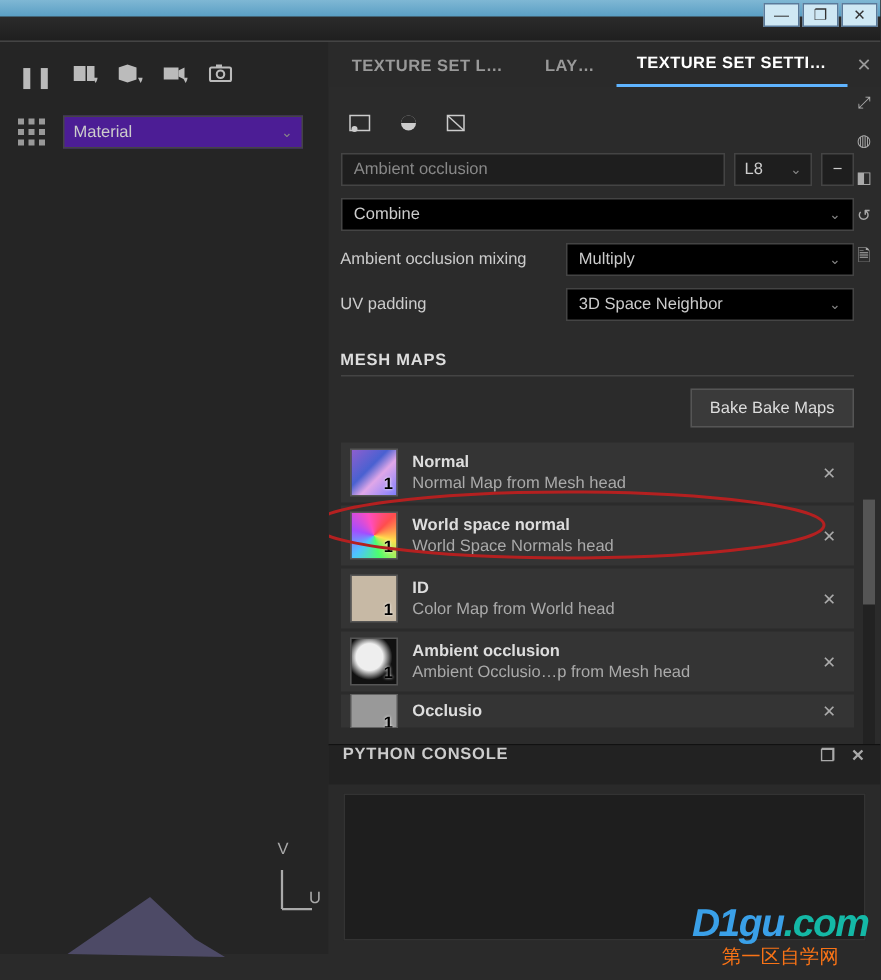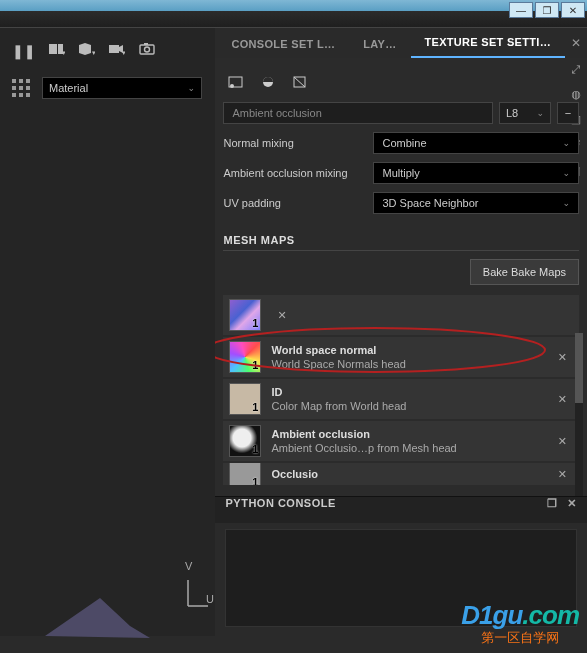--- a/index.html
+++ b/index.html
@@ -22,39 +22,39 @@
 .mainrow { display: flex; height: calc(100% - 45px); }
 .left { width: 220px; background: #252525; position: relative; }
 .right { flex: 1; background: #2b2b2b; display: flex; flex-direction: column; position: relative; }
 
 .topicons { height: 45px; display: flex; align-items: center; gap: 14px; padding: 0 12px; }
 .topicons .icon { color: #bbb; font-size: 14px; cursor: pointer; }
 
 .matrow { height: 30px; display: flex; align-items: center; gap: 8px; padding: 0 12px; }
 .dotgrid { width: 22px; height: 18px; display: grid; grid-template-columns: repeat(3, 4px); grid-template-rows: repeat(3, 4px); gap: 3px; }
 .dotgrid span { background: #999; }
-.matselect { flex: 1; height: 22px; background: #000000; border: 1px solid #444; color: #ccc; padding: 0 6px; display: flex; align-items: center; justify-content: space-between; max-width: 160px; }
+.matselect { flex: 1; height: 22px; background: #4c1d95; border: 1px solid #444; color: #ccc; padding: 0 6px; display: flex; align-items: center; justify-content: space-between; max-width: 160px; }
 .chev { font-size: 9px; color: #888; }
 
 .viewport { position: absolute; left: 0; right: 0; top: 80px; bottom: 0; background: #252525; }
 .axes { position: absolute; left: 180px; bottom: 28px; }
 .axes .v { position: absolute; left: 5px; bottom: 36px; color: #aaa; font-size: 11px; }
 .axes .u { position: absolute; left: 26px; bottom: 3px; color: #aaa; font-size: 11px; }
 .axes svg { position: absolute; left: 0; bottom: 0; }
 .polyshape { position: absolute; left: 40px; bottom: -5px; }
 
 
 .tabbar { height: 30px; display: flex; align-items: flex-end; padding-left: 2px; background: #2a2a2a; }
 .tab { padding: 7px 14px 8px; font-size: 11px; font-weight: bold; color: #999; letter-spacing: 0.3px; white-space: nowrap; cursor: pointer; }
 .tab.active { color: #fff; border-bottom: 2px solid #5fb4ff; }
 .tabx { padding: 0 6px; color: #999; font-size: 12px; align-self: center; cursor: pointer; }
 .tabpanels { position: absolute; right: 0; top: 35px; width: 22px; display: flex; flex-direction: column; gap: 12px; align-items: center; color: #aaa; }
 .tabpanels div { cursor: pointer; }
 
-.body { padding: 8px 8px 0 8px; overflow-y: auto; flex: 1; position: relative; }
+.body { padding: 8px 18px 0 8px; overflow-y: auto; flex: 1; position: relative; }
 .smalltoolbar { display: flex; gap: 10px; padding: 6px 2px 10px 2px; }
 .smalltoolbar .ic { width: 22px; height: 20px; display: flex; align-items: center; justify-content: center; color: #ccc; cursor: pointer; }
 
 .pillrow { display: flex; gap: 6px; align-items: center; }
 .ao-input { flex: 1; height: 22px; background: #1e1e1e; border: 1px solid #444; padding: 0 8px; color: #888; display: flex; align-items: center; }
 .selsmall { width: 52px; height: 22px; background: #1e1e1e; border: 1px solid #444; padding: 0 6px; color: #ccc; display: flex; align-items: center; justify-content: space-between; }
 .minus { width: 22px; height: 22px; background: #1e1e1e; border: 1px solid #444; color: #ccc; display: flex; align-items: center; justify-content: center; cursor: pointer; }
 
 .kv { display: flex; align-items: center; margin-top: 8px; }
 .kv .k { width: 150px; color: #ccc; }
@@ -167,21 +167,21 @@
           </svg>
       </div>
       <svg class="polyshape" width="120" height="45">
         <polygon points="5,40 60,2 90,30 110,42" fill="#4d4a66"></polygon>
       </svg>
     </div>
   </div>
 
   <div class="right">
     <div class="tabbar">
-      <div class="tab">CONSOLE SET L…</div>
+      <div class="tab">TEXTURE SET L…</div>
       <div class="tab">LAY…</div>
       <div class="tab active">TEXTURE SET SETTI…</div>
       <div class="tabx">✕</div>
     </div>
 
     <div class="tabpanels">
       <div>⤢</div>
       <div>◍</div>
       <div>◧</div>
       <div>↺</div>
@@ -215,21 +215,20 @@
           <span>Ambient occlusion</span>
         </div>
         <div class="selsmall">
           <span>L8</span>
           <span class="chev">⌄</span>
         </div>
         <div class="minus">−</div>
       </div>
 
       <div class="kv">
-        <div class="k">Normal mixing</div>
         <div class="v">
           <span>Combine</span>
           <span class="chev">⌄</span>
         </div>
       </div>
       <div class="kv">
         <div class="k">Ambient occlusion mixing</div>
         <div class="v">
           <span>Multiply</span>
           <span class="chev">⌄</span>
@@ -247,20 +246,24 @@
         <div class="sectitle sectitle-border">MESH MAPS</div>
         <div class="bakerow">
           <div class="bakebtn">Bake Bake Maps</div>
         </div>
 
         <div class="maplist">
           <div class="mapitem">
             <div class="mapthumb nm">
                 <span class="num">1</span>
               </div>
+            <div class="mapinfo">
+              <span class="mapname">Normal</span>
+              <span class="mapdesc">Normal Map from Mesh head</span>
+            </div>
             <div class="mapx">✕</div>
           </div>
           <div class="mapitem">
             <div class="mapthumb wn">
                 <span class="num">1</span>
               </div>
             <div class="mapinfo">
               <span class="mapname">World space normal</span>
               <span class="mapdesc">World Space Normals head</span>
             </div>

